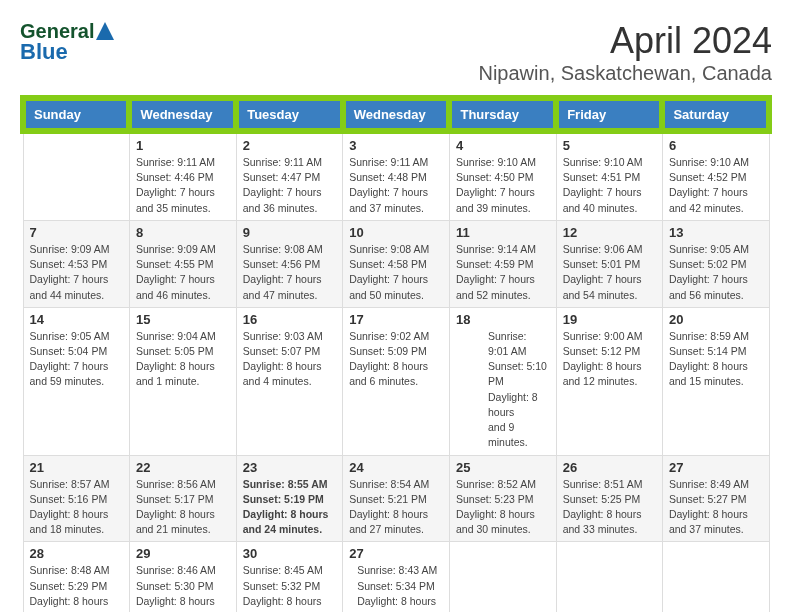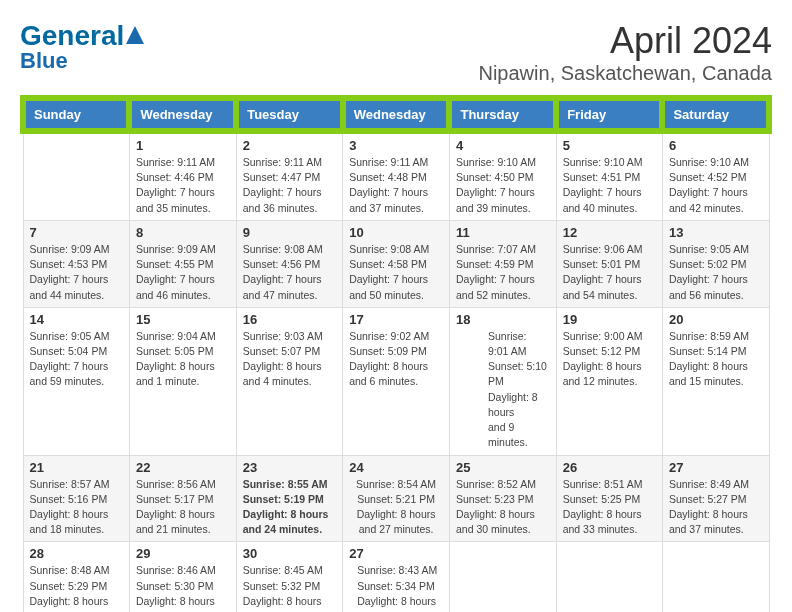--- a/index.html
+++ b/index.html
@@ -80,21 +80,21 @@
     
     .row-odd td { background: #fff; }
     .row-even td { background: #f0f0f0; }
   </style>
 </head>
 <body>
 
 <div class="header">
   <div class="logo">
     <div class="logo-row">
-      <span style="font-size:28px;font-weight:bold;color:#0369a1;">General</span>
+      <span style="font-size:20px;font-weight:bold;color:#14532d;">General</span>
       <svg width="18" height="18" viewBox="0 0 18 18" style="margin-left:2px;margin-top:-2px;">
         <polygon points="9,0 18,18 0,18" fill="#1a6aad"></polygon>
       </svg>
     </div>
     <span style="font-size:22px;font-weight:bold;color:#1a6aad;margin-top:-4px;">Blue</span>
   </div>
   <div class="title-block">
     <div class="month-title">April 2024</div>
     <div class="location-title">Nipawin, Saskatchewan, Canada</div>
   </div>
@@ -182,21 +182,21 @@
         </td>
         <td>
           <span class="day-number">10</span>
           <div class="day-info" style="white-space: pre-line;">Sunrise: 9:08 AM
 Sunset: 4:58 PM
 Daylight: 7 hours
 and 50 minutes.</div>
         </td>
         <td>
           <span class="day-number">11</span>
-          <div class="day-info" style="white-space: pre-line;">Sunrise: 7:07 AM
+          <div class="day-info" style="white-space: pre-line;">Sunrise: 9:14 AM
 Sunset: 4:59 PM
 Daylight: 7 hours
 and 52 minutes.</div>
         </td>
         <td>
           <span class="day-number">12</span>
           <div class="day-info" style="white-space: pre-line;">Sunrise: 9:06 AM
 Sunset: 5:01 PM
 Daylight: 7 hours
 and 54 minutes.</div>
@@ -277,21 +277,21 @@
         </td>
         <td>
           <span class="day-number">23</span>
           <div class="day-info" style="white-space: pre-line; font-weight: bold;">Sunrise: 8:55 AM
 Sunset: 5:19 PM
 Daylight: 8 hours
 and 24 minutes.</div>
         </td>
         <td>
           <span class="day-number">24</span>
-          <div class="day-info" style="white-space: pre-line; text-align: center;">Sunrise: 8:54 AM
+          <div class="day-info" style="white-space: pre-line;">Sunrise: 8:54 AM
 Sunset: 5:21 PM
 Daylight: 8 hours
 and 27 minutes.</div>
         </td>
         <td>
           <span class="day-number">25</span>
           <div class="day-info" style="white-space: pre-line;">Sunrise: 8:52 AM
 Sunset: 5:23 PM
 Daylight: 8 hours
 and 30 minutes.</div>

